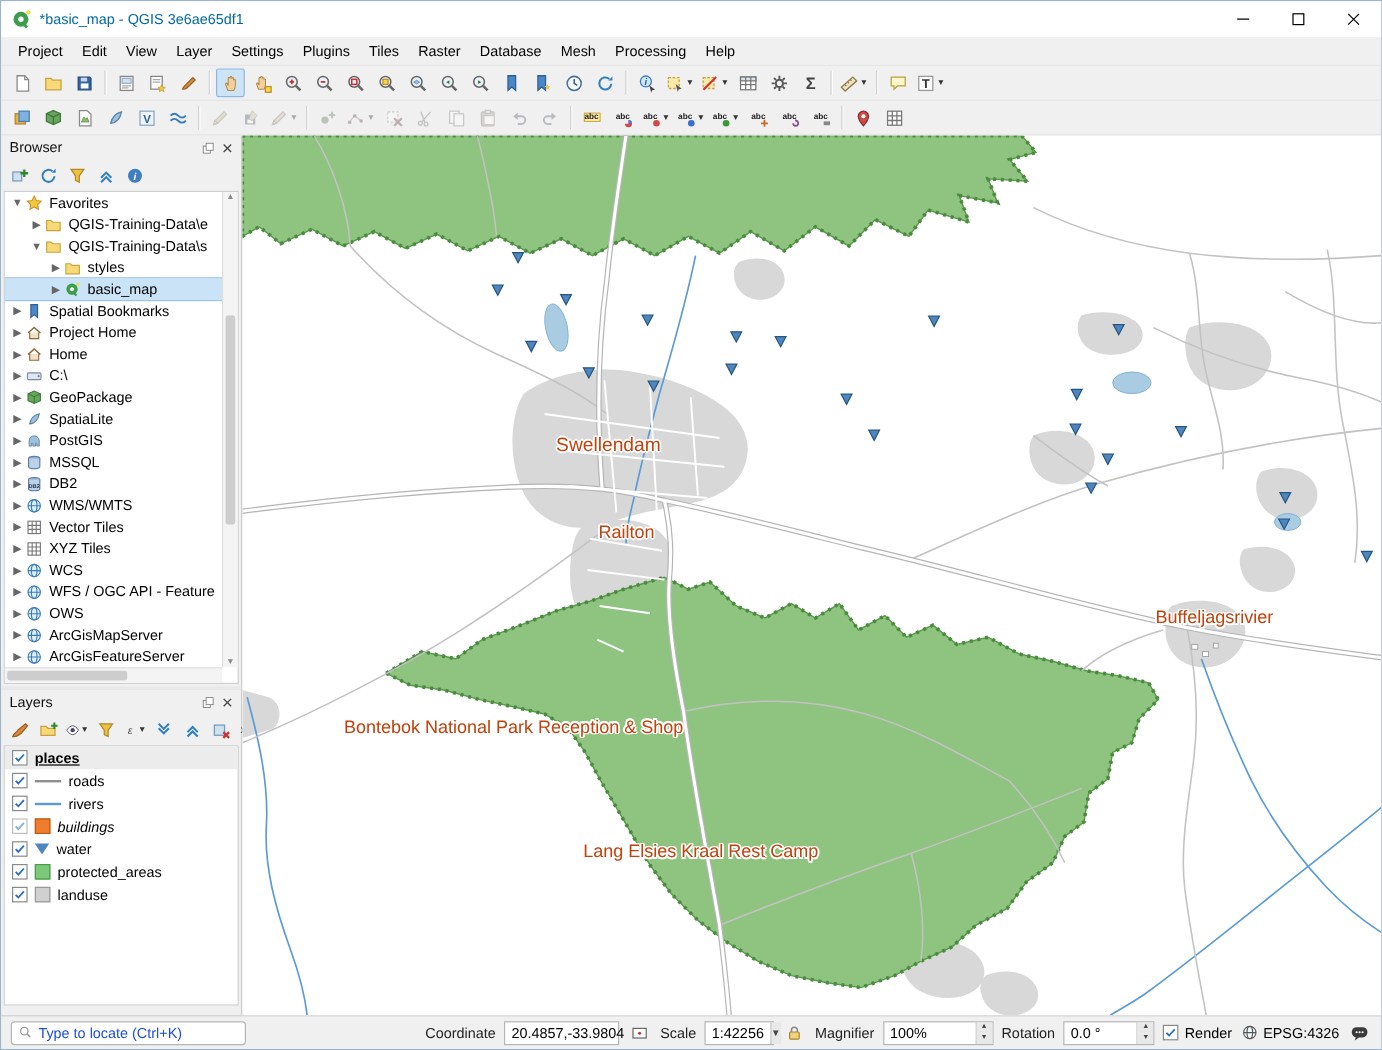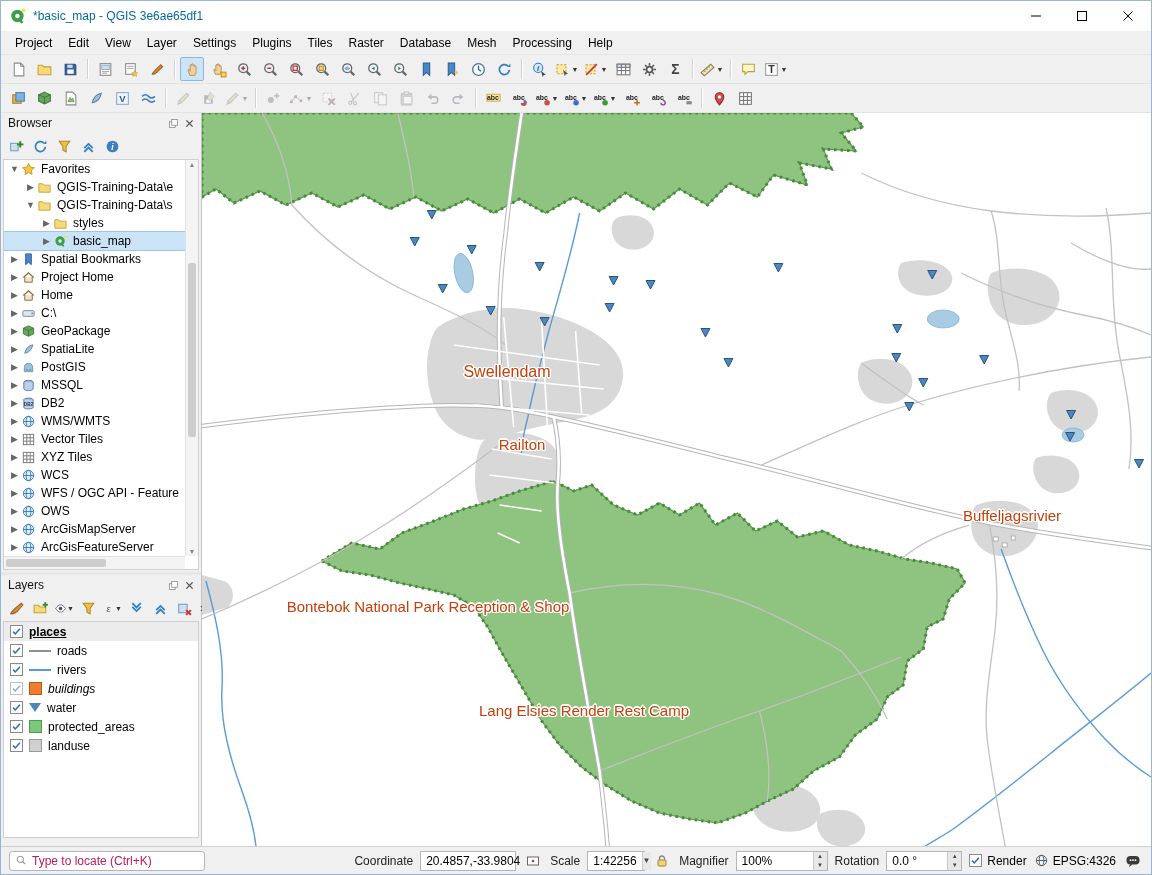--- a/index.html
+++ b/index.html
@@ -73,21 +73,21 @@
 
 .map-area{flex:1;position:relative;background:#fff;overflow:hidden}
 .map-area svg.mapsvg{position:absolute;inset:0;width:100%;height:100%}
 .map-labels{position:absolute;inset:0;pointer-events:none}
 .map-label{position:absolute;transform:translate(-50%,-50%);font-size:15px;color:#c2410c;white-space:nowrap;
   text-shadow:-1.5px 0 0 #fff,1.5px 0 0 #fff,0 -1.5px 0 #fff,0 1.5px 0 #fff,-1px -1px 0 #fff,1px 1px 0 #fff,-1px 1px 0 #fff,1px -1px 0 #fff}
 .map-label.lg{font-size:16px}
 
 .statusbar{height:28px;flex:0 0 28px;background:#f0f0f0;border-top:1px solid #d0d0d0;display:flex;align-items:center;padding:0 8px;gap:7px}
 .locate{width:196px;height:20px;background:#fff;border:1px solid #b5b5b5;border-radius:3px;display:flex;align-items:center;padding:0 5px;gap:4px}
-.locate-ph{color:#be185d;font-size:12px}
+.locate-ph{color:#1d4ed8;font-size:12px}
 .sb-flex{flex:1}
 .sb-label{font-size:12px;color:#222}
 .sb-input{height:20px;border:1px solid #b5b5b5;background:#fff;padding:0 5px;display:flex;align-items:center;font-size:12px}
 .sb-combo{height:20px;border:1px solid #b5b5b5;background:#fff;display:flex;align-items:stretch;font-size:12px}
 .combo-val{padding:0 5px;display:flex;align-items:center}
 .combo-arrow{width:15px;display:flex;align-items:center;justify-content:center;background:#e8e8e8;border-left:1px solid #c9c9c9;font-size:8px;color:#444}
 .spin{width:14px;display:flex;flex-direction:column;border-left:1px solid #c9c9c9}
 .spin span{flex:1;display:flex;align-items:center;justify-content:center;font-size:6px;color:#444;background:#e8e8e8}
 .sb-iconbtn{width:20px;height:20px;display:flex;align-items:center;justify-content:center}
 .sb-iconbtn svg{width:16px;height:16px}
@@ -1073,21 +1073,21 @@
             <path d="M-4.5,-6.5 L4.5,-6.5 L0,2 Z" transform="translate(869,326)" fill="var(--marker)" stroke="#23567e" stroke-width="1"></path>
             <path d="M-4.5,-6.5 L4.5,-6.5 L0,2 Z" transform="translate(938,353)" fill="var(--marker)" stroke="#23567e" stroke-width="1"></path>
             <path d="M-4.5,-6.5 L4.5,-6.5 L0,2 Z" transform="translate(696,218)" fill="var(--marker)" stroke="#23567e" stroke-width="1"></path>
           </g>
       </svg>
       <div class="map-labels" id="map-labels">
           <div class="map-label lg" style="left: 305px; top: 259px;">Swellendam</div>
           <div class="map-label" style="left: 320px; top: 331px;">Railton</div>
           <div class="map-label" style="left: 810px; top: 402px;">Buffeljagsrivier</div>
           <div class="map-label" style="left: 226px; top: 493px;">Bontebok National Park Reception &amp; Shop</div>
-          <div class="map-label" style="left: 382px; top: 597px;">Lang Elsies Render Rest Camp</div>
+          <div class="map-label" style="left: 382px; top: 597px;">Lang Elsies Kraal Rest Camp</div>
         </div>
     </div>
   </div>
 
   <div class="statusbar">
     <div class="locate">
       <svg viewBox="0 0 16 16" width="13" height="13">
           <circle cx="6.5" cy="6.5" r="3.8" fill="none" stroke="#999" stroke-width="1.3"></circle>
           <line x1="9.3" y1="9.3" x2="12.5" y2="12.5" stroke="#999" stroke-width="1.6"></line>
         </svg>

